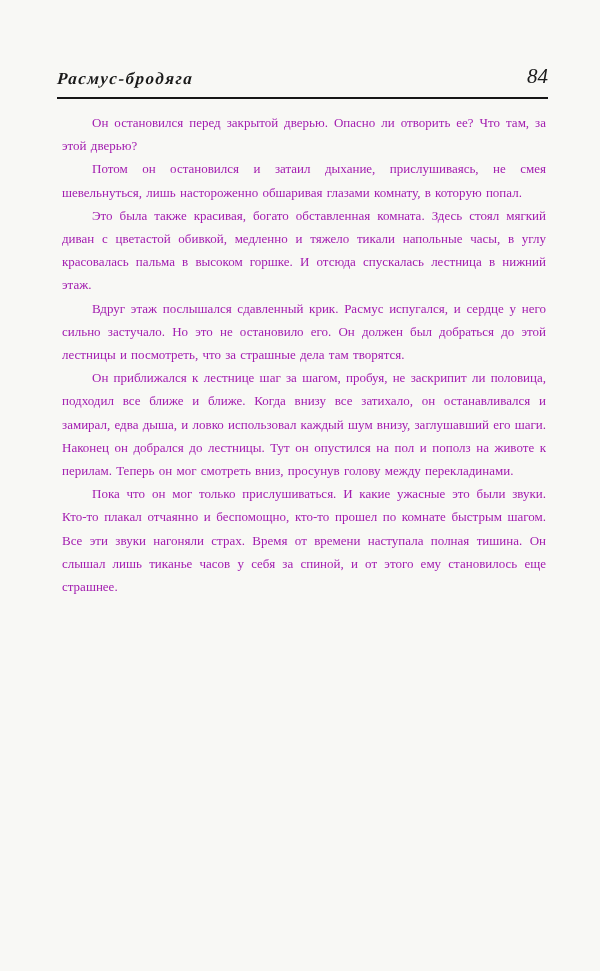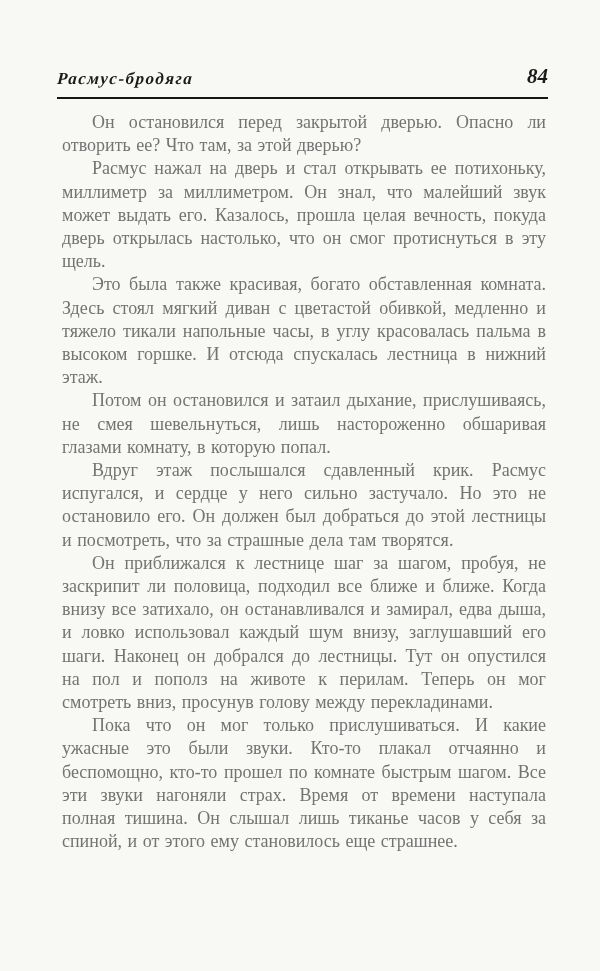--- a/index.html
+++ b/index.html
@@ -36,52 +36,51 @@
     }
     .book-title {
       font-style: italic;
       font-weight: bold;
       font-size: 17px;
       letter-spacing: 1.5px;
       transform: skewX(-4deg);
     }
     .page-number {
       font-style: italic;
-      font-weight: bold;
+      font-weight: normal;
       font-size: 21px;
     }
     .body-text {
       position: absolute;
       top: 111px;
       left: 62px;
       width: 484px;
       text-align: justify;
-      font-size: 18px;
+      font-size: 13px;
       line-height: 23.2px;
-      color: #737373;
+      color: #a21caf;
     }
     .body-text p {
       margin: 0;
       text-indent: 30px;
       word-spacing: 1px;
     }
   </style>
 </head>
 <body>
 
 <div class="page">
 
   <div class="header">
     <span class="book-title">Расмус-бродяга</span>
     <span class="page-number">84</span>
   </div>
 
   <div class="body-text">
     <p>Он остановился перед закрытой дверью. Опасно ли отворить ее? Что там, за этой дверью?</p>
-    <p>Расмус нажал на дверь и стал открывать ее потихоньку, миллиметр за миллиметром. Он знал, что малейший звук может выдать его. Казалось, прошла целая вечность, покуда дверь открылась настолько, что он смог протиснуться в эту щель.</p>
+    <p>Потом он остановился и затаил дыхание, прислушиваясь, не смея шевельнуться, лишь настороженно обшаривая глазами комнату, в которую попал.</p>
     <p>Это была также красивая, богато обставленная комната. Здесь стоял мягкий диван с цветастой обивкой, медленно и тяжело тикали напольные часы, в углу красовалась пальма в высоком горшке. И отсюда спускалась лестница в нижний этаж.</p>
-    <p>Потом он остановился и затаил дыхание, прислушиваясь, не смея шевельнуться, лишь настороженно обшаривая глазами комнату, в которую попал.</p>
     <p>Вдруг этаж послышался сдавленный крик. Расмус испугался, и сердце у него сильно застучало. Но это не остановило его. Он должен был добраться до этой лестницы и посмотреть, что за страшные дела там творятся.</p>
     <p>Он приближался к лестнице шаг за шагом, пробуя, не заскрипит ли половица, подходил все ближе и ближе. Когда внизу все затихало, он останавливался и замирал, едва дыша, и ловко использовал каждый шум внизу, заглушавший его шаги. Наконец он добрался до лестницы. Тут он опустился на пол и пополз на животе к перилам. Теперь он мог смотреть вниз, просунув голову между перекладинами.</p>
     <p>Пока что он мог только прислушиваться. И какие ужасные это были звуки. Кто-то плакал отчаянно и беспомощно, кто-то прошел по комнате быстрым шагом. Все эти звуки нагоняли страх. Время от времени наступала полная тишина. Он слышал лишь тиканье часов у себя за спиной, и от этого ему становилось еще страшнее.</p>
   </div>
 
 </div>
 
 </body></html>

